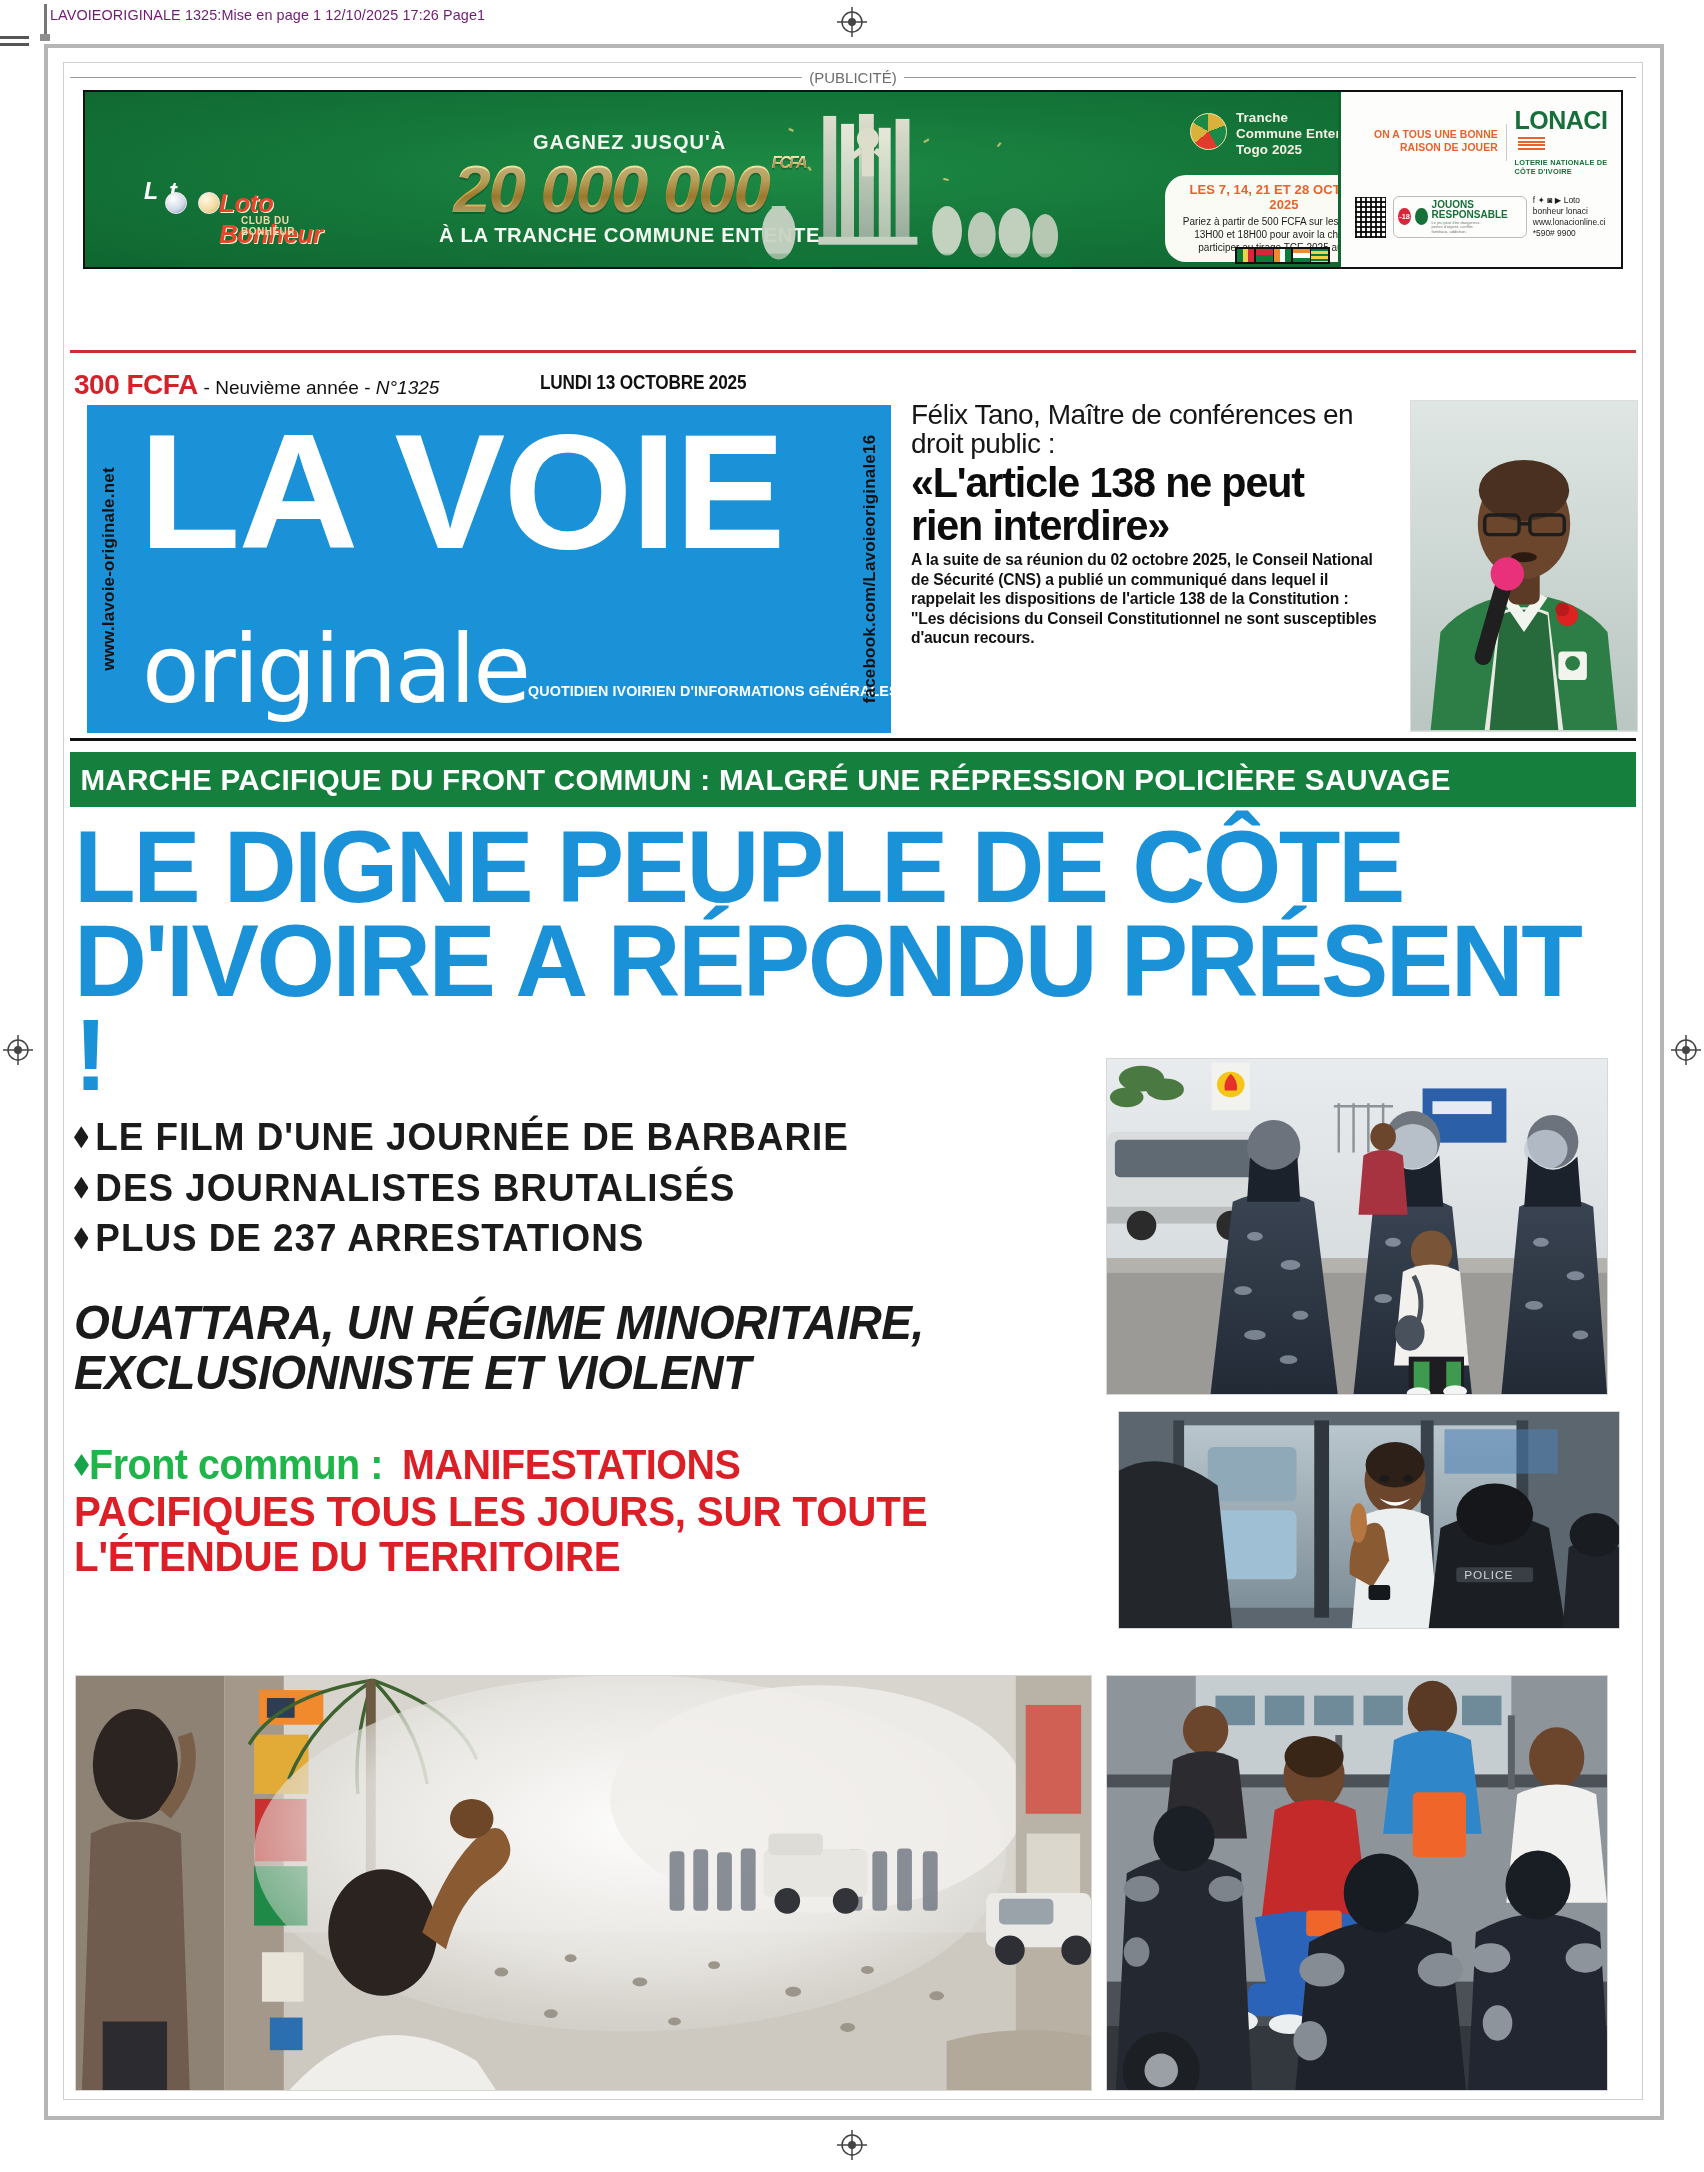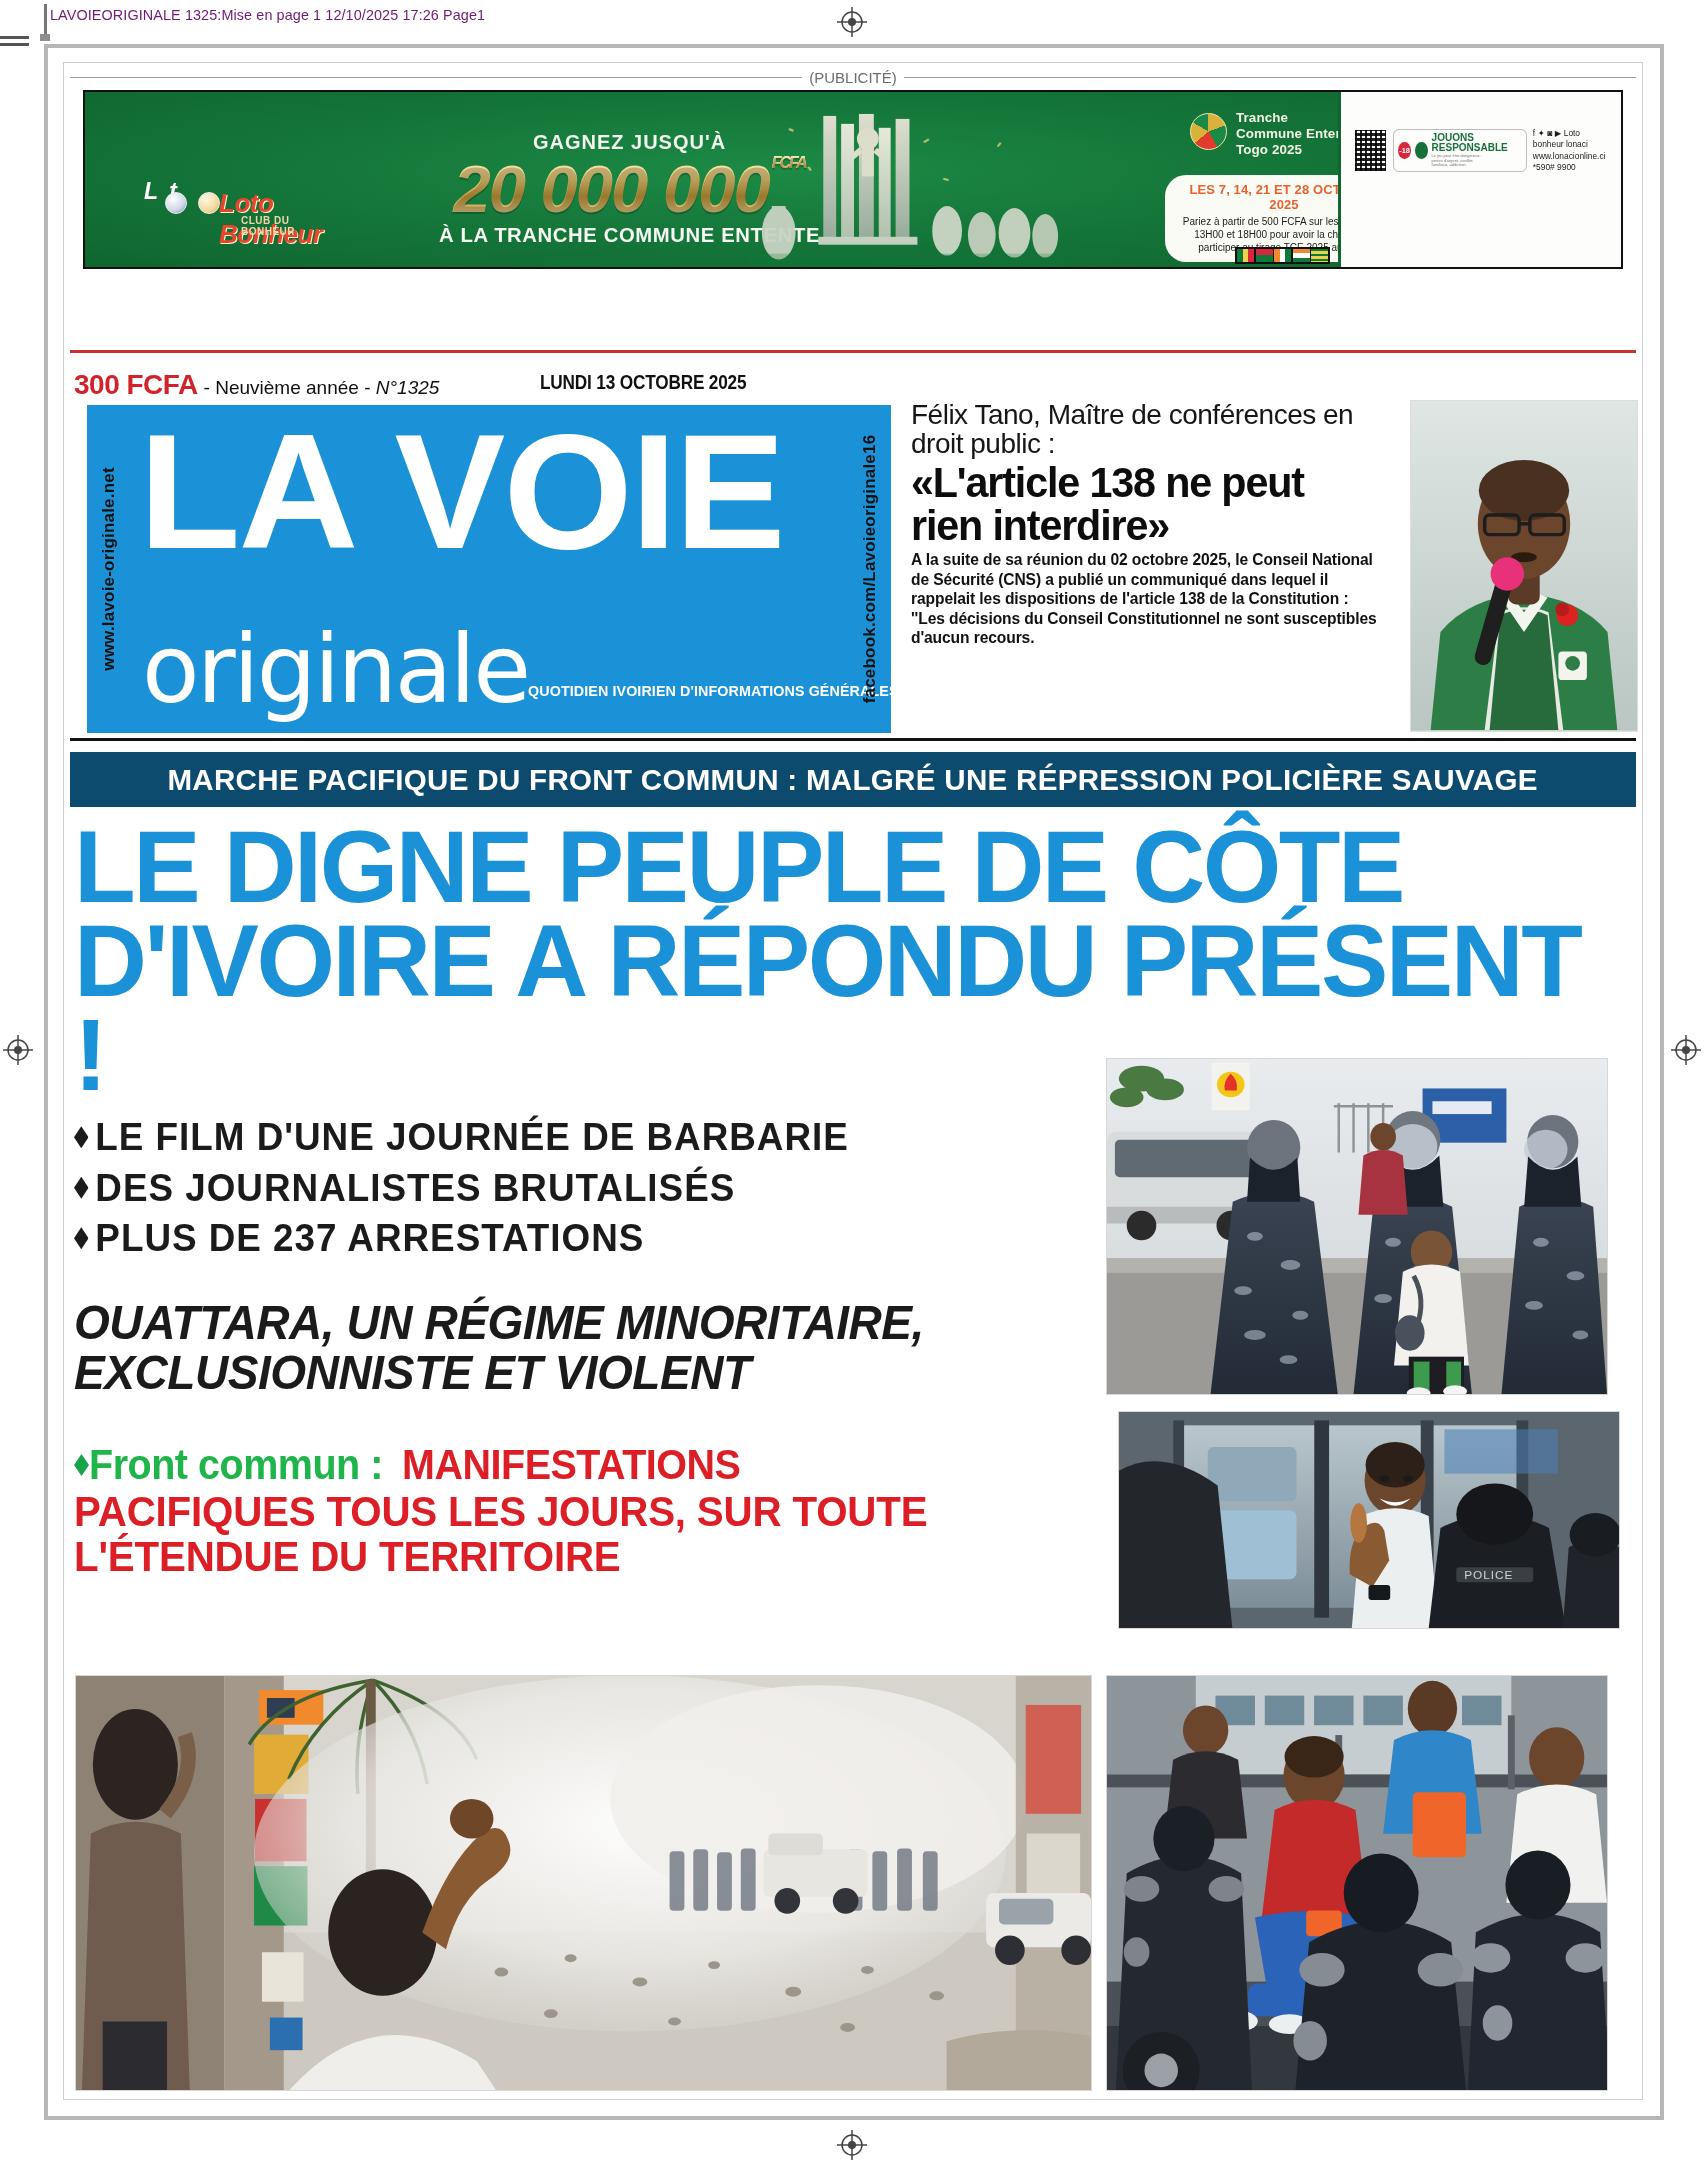--- a/index.html
+++ b/index.html
@@ -269,21 +269,21 @@
     letter-spacing: -0.1px;
   }
   .tano-photo {
     position: absolute; right: 0; top: 0; width: 228px; height: 332px;
     overflow: hidden; background: #c9d2cf; border: 0.5px solid #ddd;
   }
 
   
   .red-band {
     position: absolute; left: 70px; top: 752px; width: 1566px; height: 55px;
-    background: #0c4a6e; display: flex; align-items: center; justify-content: center;
+    background: #15803d; display: flex; align-items: center; 
   }
   .red-band span {
     font-size: 30px; font-weight: bold; color: #fff; letter-spacing: 0.3px;
     transform: scaleX(.985); transform-origin: center;
     white-space: nowrap;
   }
 
   
   .main-head {
     position: absolute; left: 74px; top: 821px; width: 1536px;
@@ -465,20 +465,30 @@
     <div class="flags-row">
       <div class="flag" style="background:linear-gradient(90deg,#0b7a3b 0 34%,#f0d24a 34% 67%,#d8263a 67% 100%)"></div>
       <div class="flag" style="background:linear-gradient(180deg,#d8263a 0 50%,#0b7a3b 50% 100%)"></div>
       <div class="flag" style="background:linear-gradient(90deg,#f08a2c 0 34%,#fff 34% 67%,#0b7a3b 67% 100%)"></div>
       <div class="flag" style="background:linear-gradient(180deg,#f08a2c 0 34%,#fff 34% 67%,#0b7a3b 67% 100%)"></div>
       <div class="flag" style="background:repeating-linear-gradient(180deg,#0b7a3b 0 2.5px,#f0d24a 2.5px 5px)"></div>
     </div>
   </div>
 
   <div class="ad-white">
+    <div class="lonaci-top">
+      <div class="lonaci-slogan">ON A TOUS UNE BONNE RAISON DE JOUER</div>
+      <div class="lonaci-div"></div>
+      <div class="lonaci-mark">
+        <div class="lonaci-word">
+          <span>LONACI</span><span class="lonaci-bars"></span>
+        </div>
+        <div class="lonaci-sub">LOTERIE NATIONALE DE CÔTE D'IVOIRE</div>
+      </div>
+    </div>
     <div class="lonaci-bottom">
       <div class="qr"></div>
       <div class="jouons">
         <div class="badge-13">-18</div>
         <div class="badge-g"></div>
         <div>
           <div class="jouons-txt">JOUONS RESPONSABLE</div>
           <div class="jouons-sub">Le jeu peut être dangereux : pertes d'argent, conflits familiaux, addiction.</div>
         </div>
       </div>

